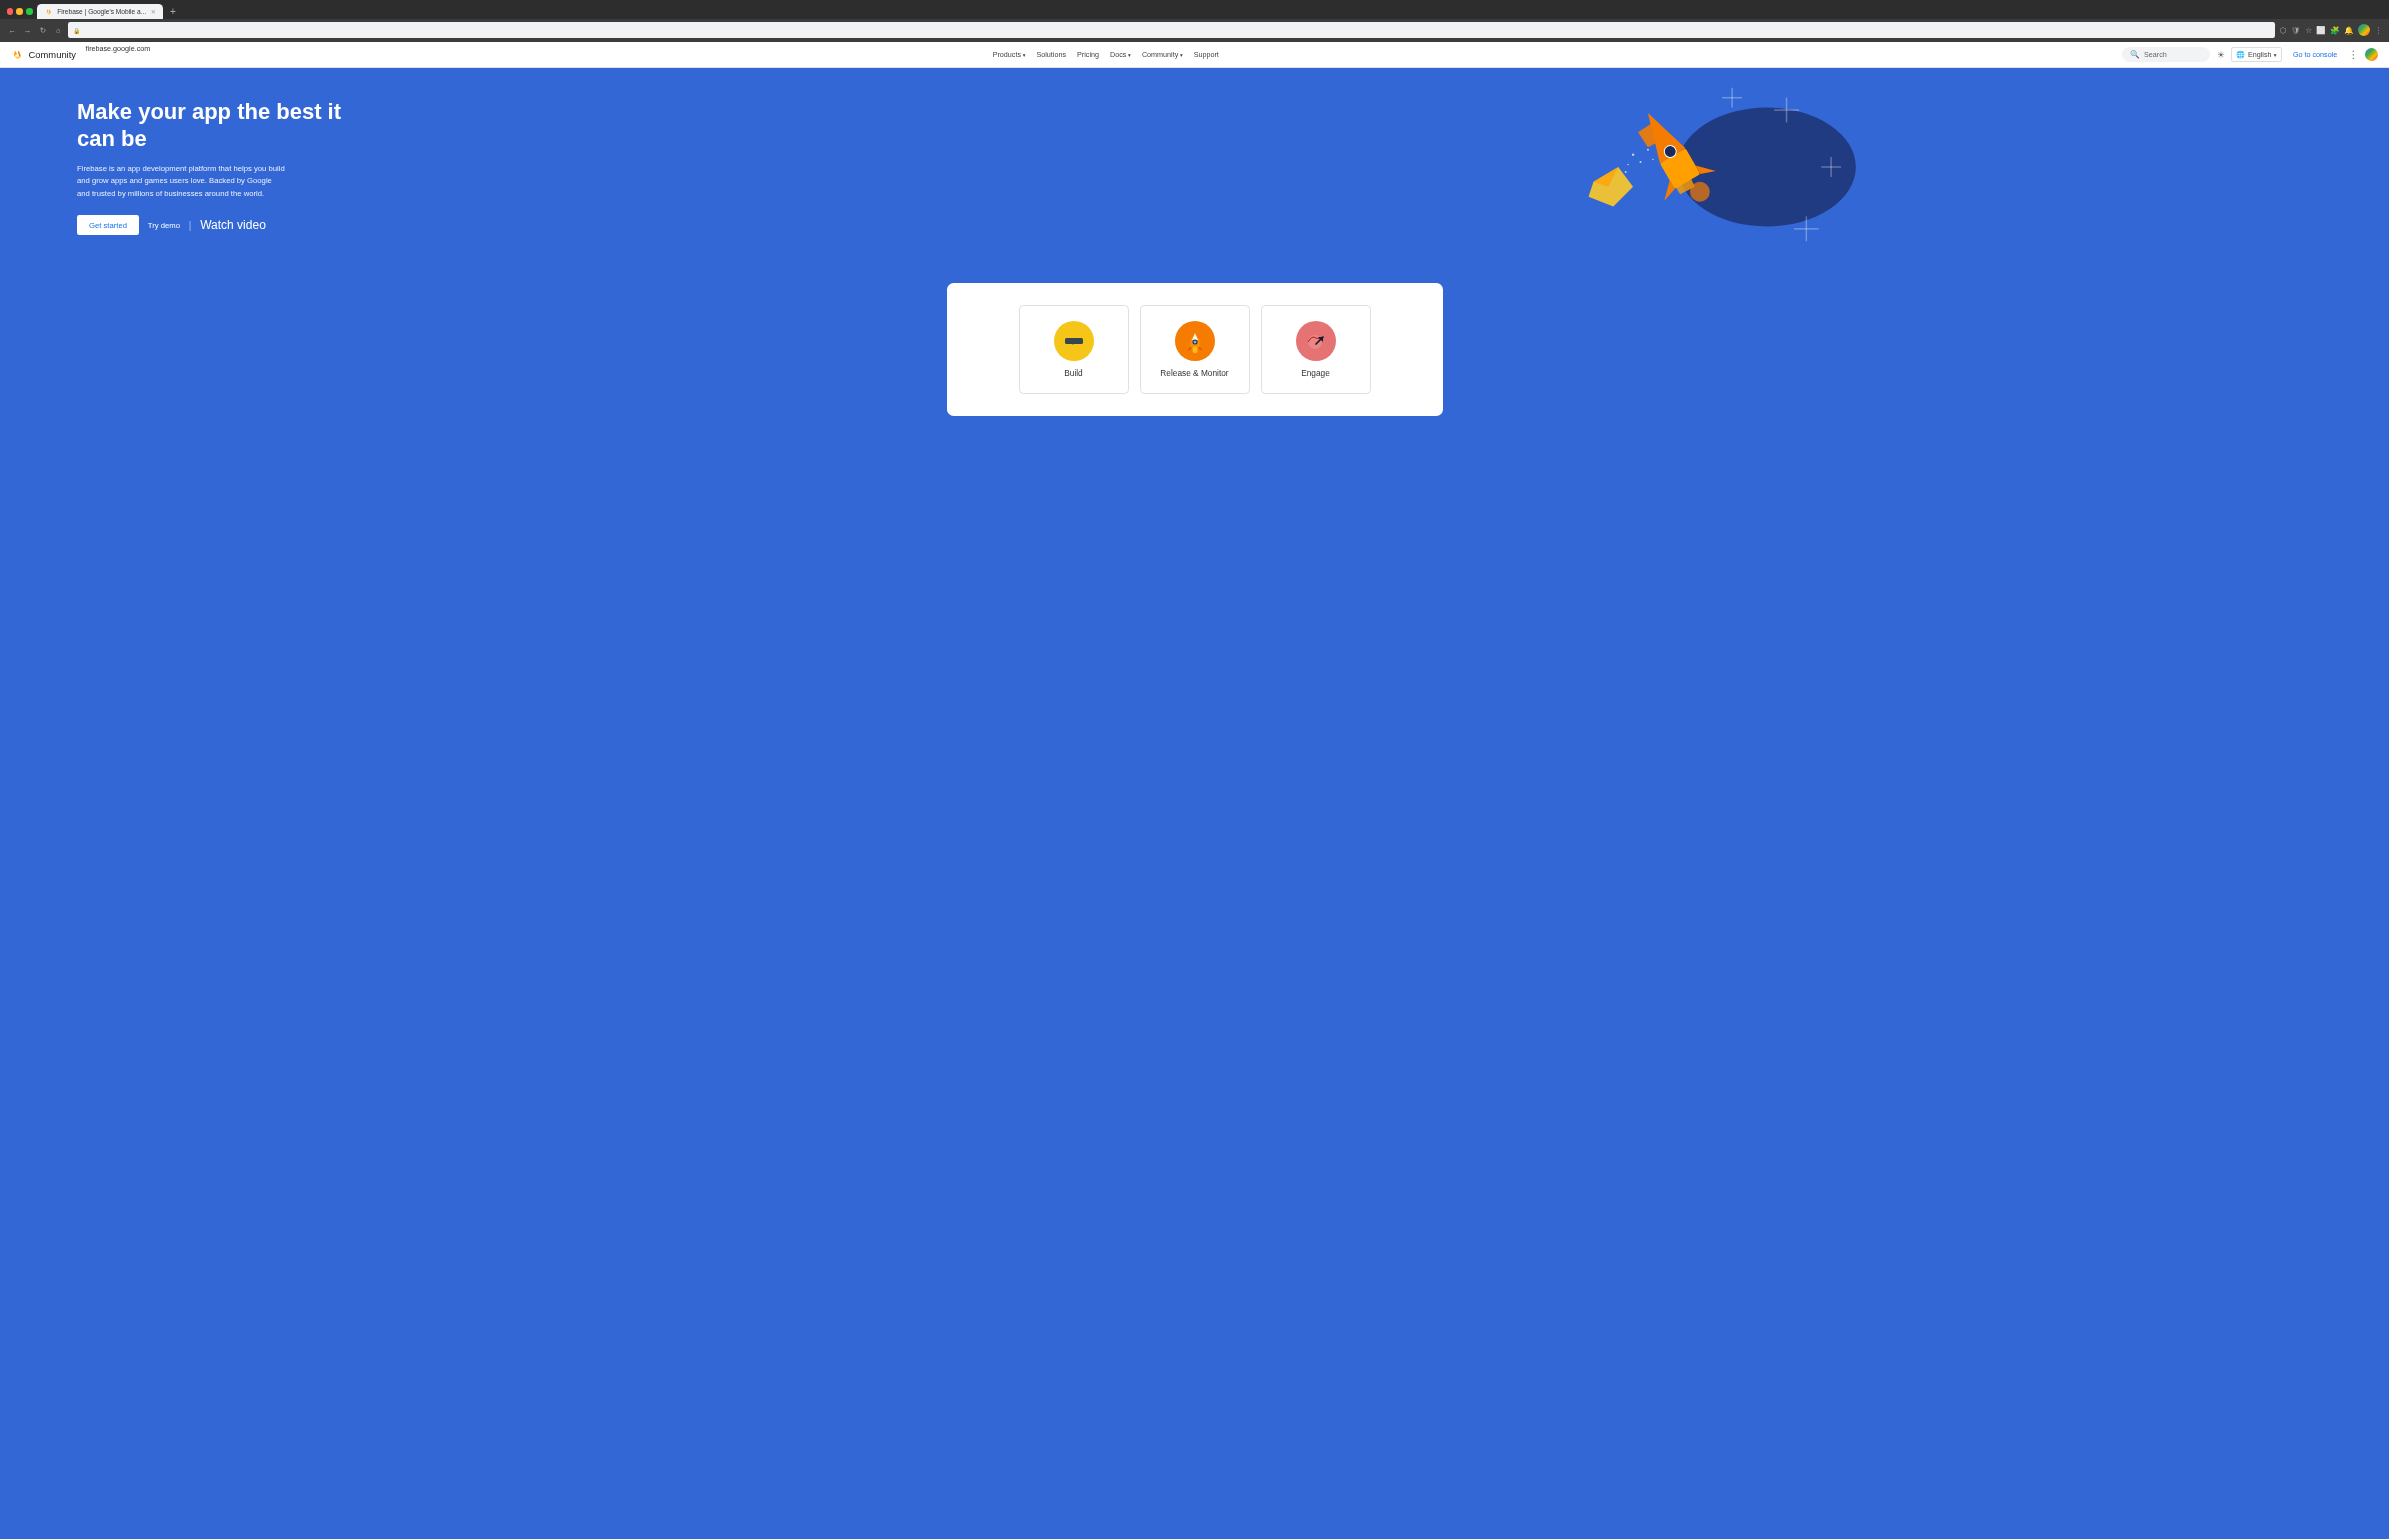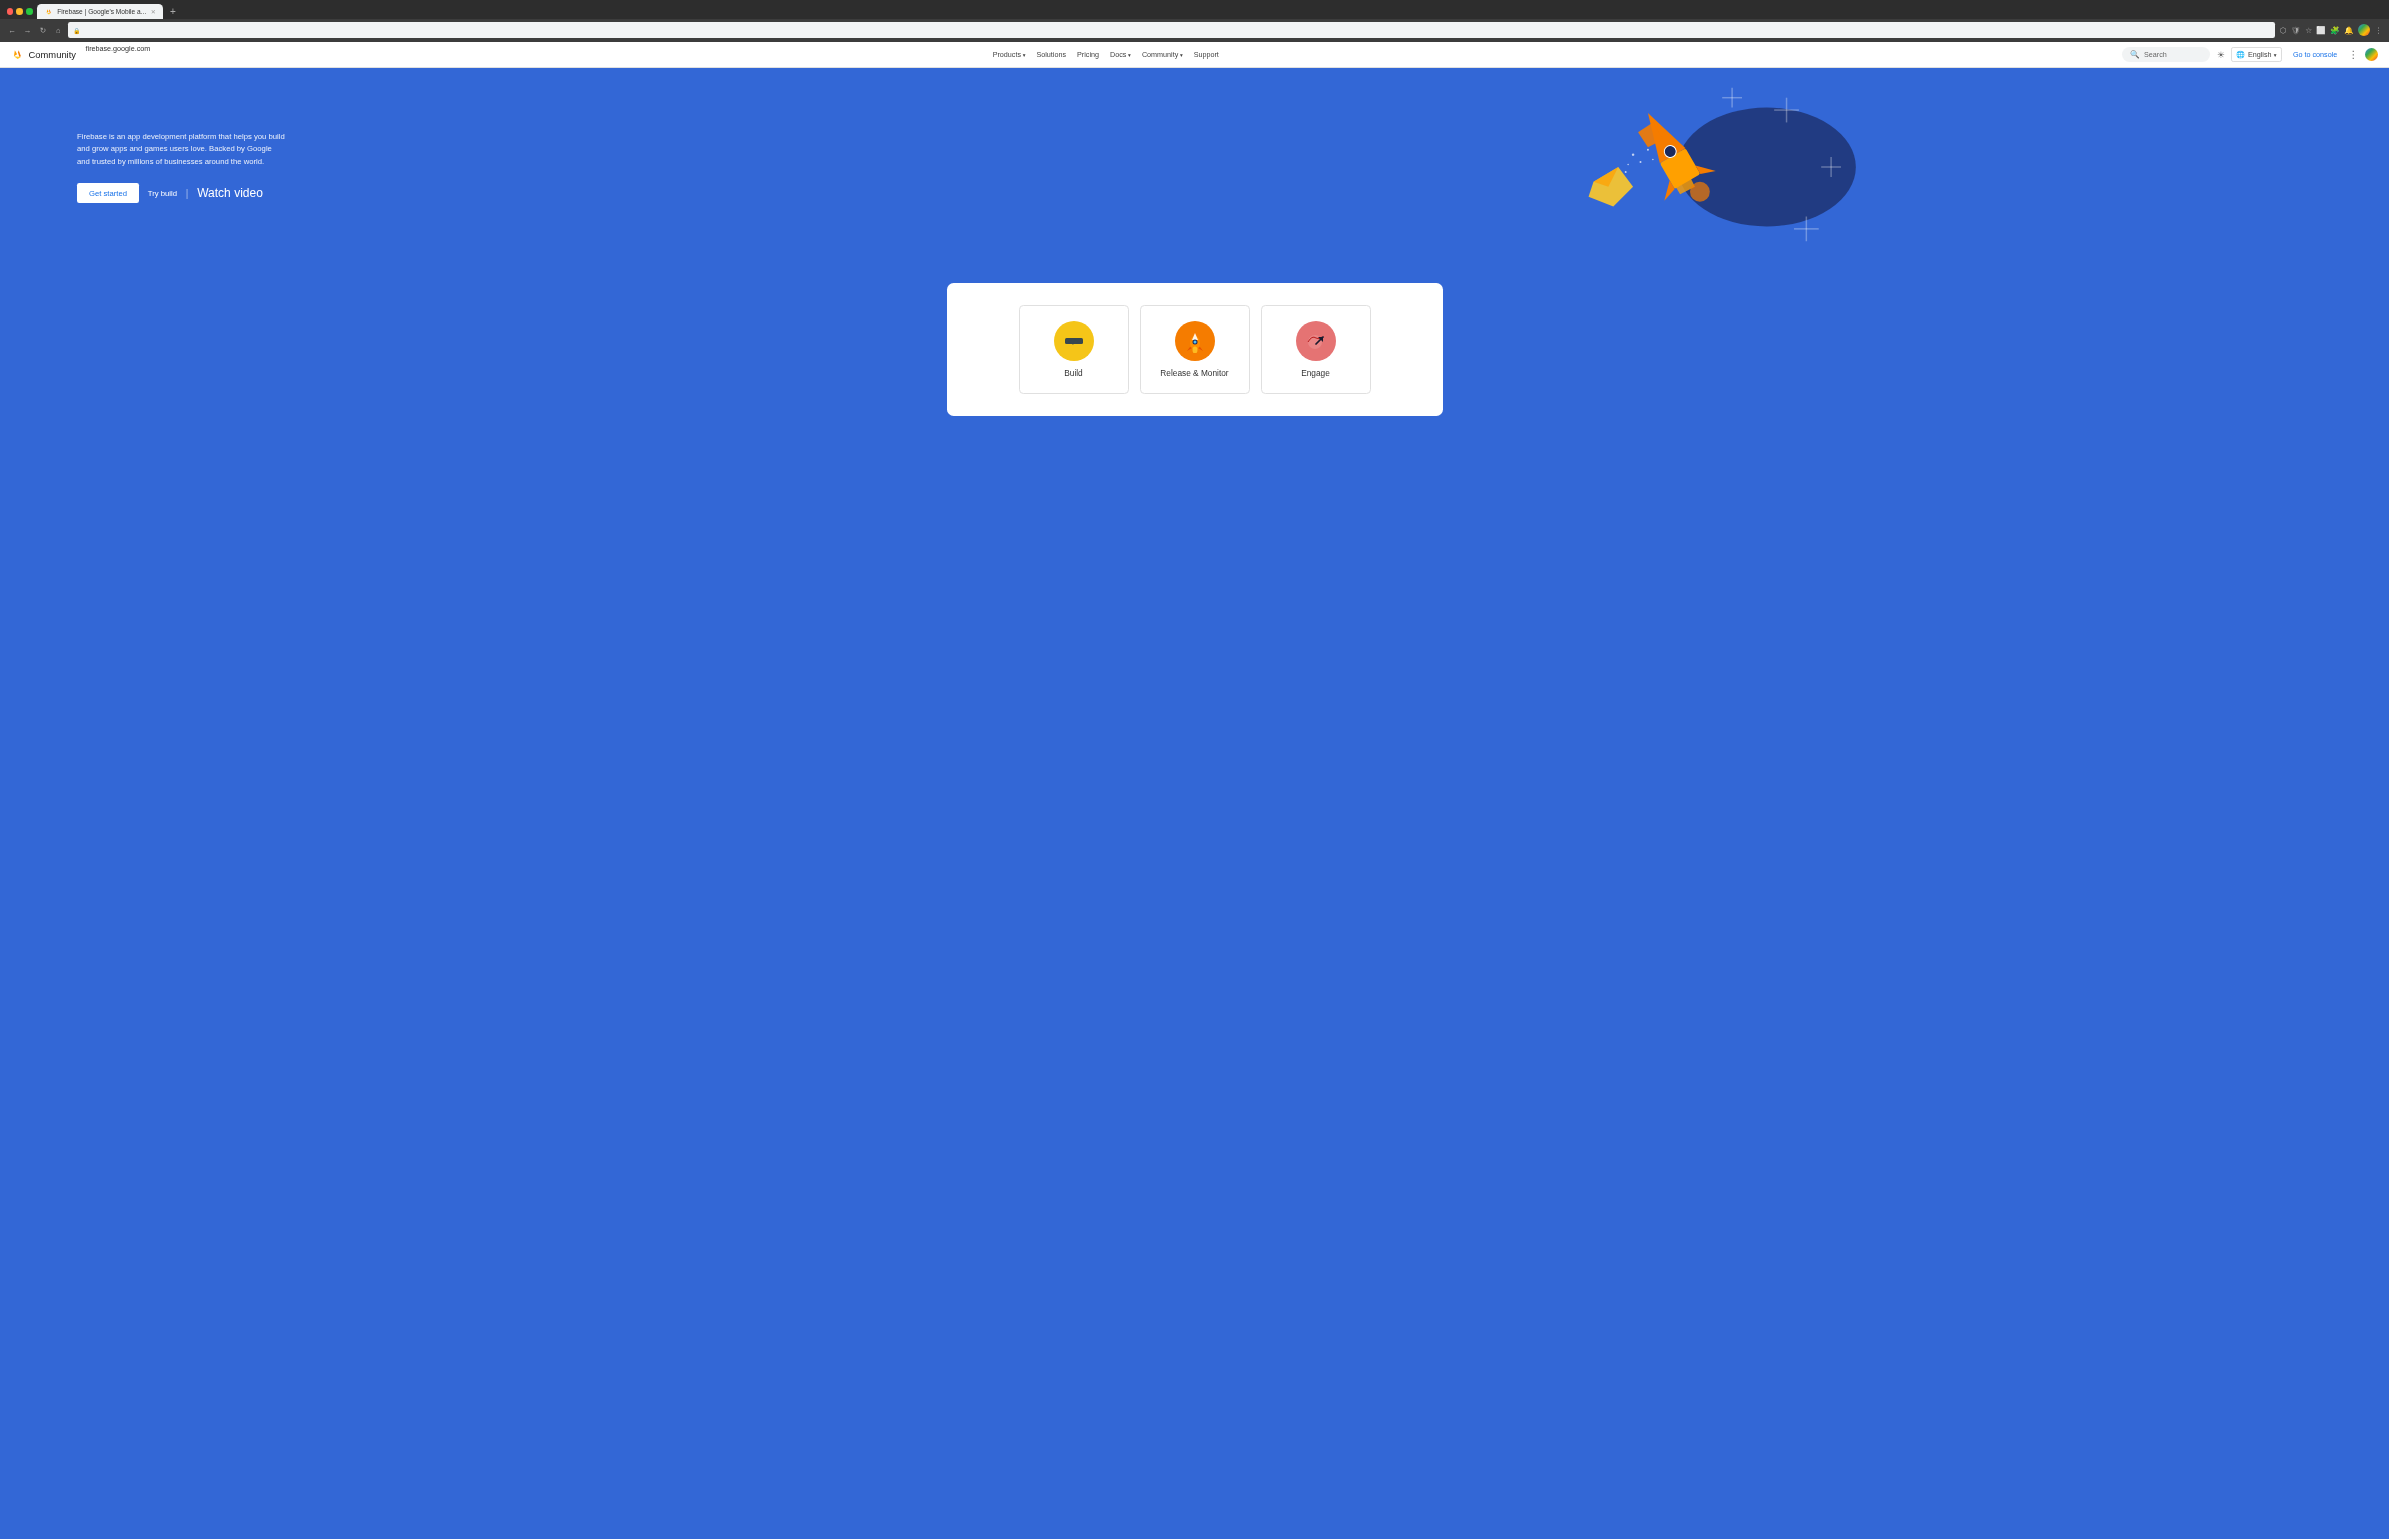--- a/index.html
+++ b/index.html
@@ -400,24 +400,25 @@
       <span style="font-size:5.5px;">▾</span>
     </div>
     <button class="go-to-console">Go to console</button>
     <span class="more-btn">⋮</span>
     <div style="width:13.2px;height:13.2px;border-radius:50%;background:linear-gradient(135deg,#4285f4 0%,#34a853 33%,#fbbc05 66%,#ea4335 100%);"></div>
   </div>
 </nav>
 
 <section class="hero">
   <div class="hero-content">
+    <h1 class="hero-title">Make your app the best it can be</h1>
     <p class="hero-description">Firebase is an app development platform that helps you build and grow apps and games users love. Backed by Google and trusted by millions of businesses around the world.</p>
     <div class="hero-actions">
       <button class="btn-get-started">Get started</button>
-      <button class="btn-try-demo">Try build</button>
+      <button class="btn-try-demo">Try demo</button>
       <span class="divider-v">|</span>
       <button class="btn-watch-video">Watch video</button>
     </div>
   </div>
 
   <div class="hero-illustration">
     <svg viewBox="0 0 700 400" xmlns="http://www.w3.org/2000/svg" style="position:absolute;right:0;top:0;width:100%;height:100%;">
 
       <ellipse cx="540" cy="200" rx="180" ry="120" fill="#1a2a5e" opacity="0.7"></ellipse>
 

